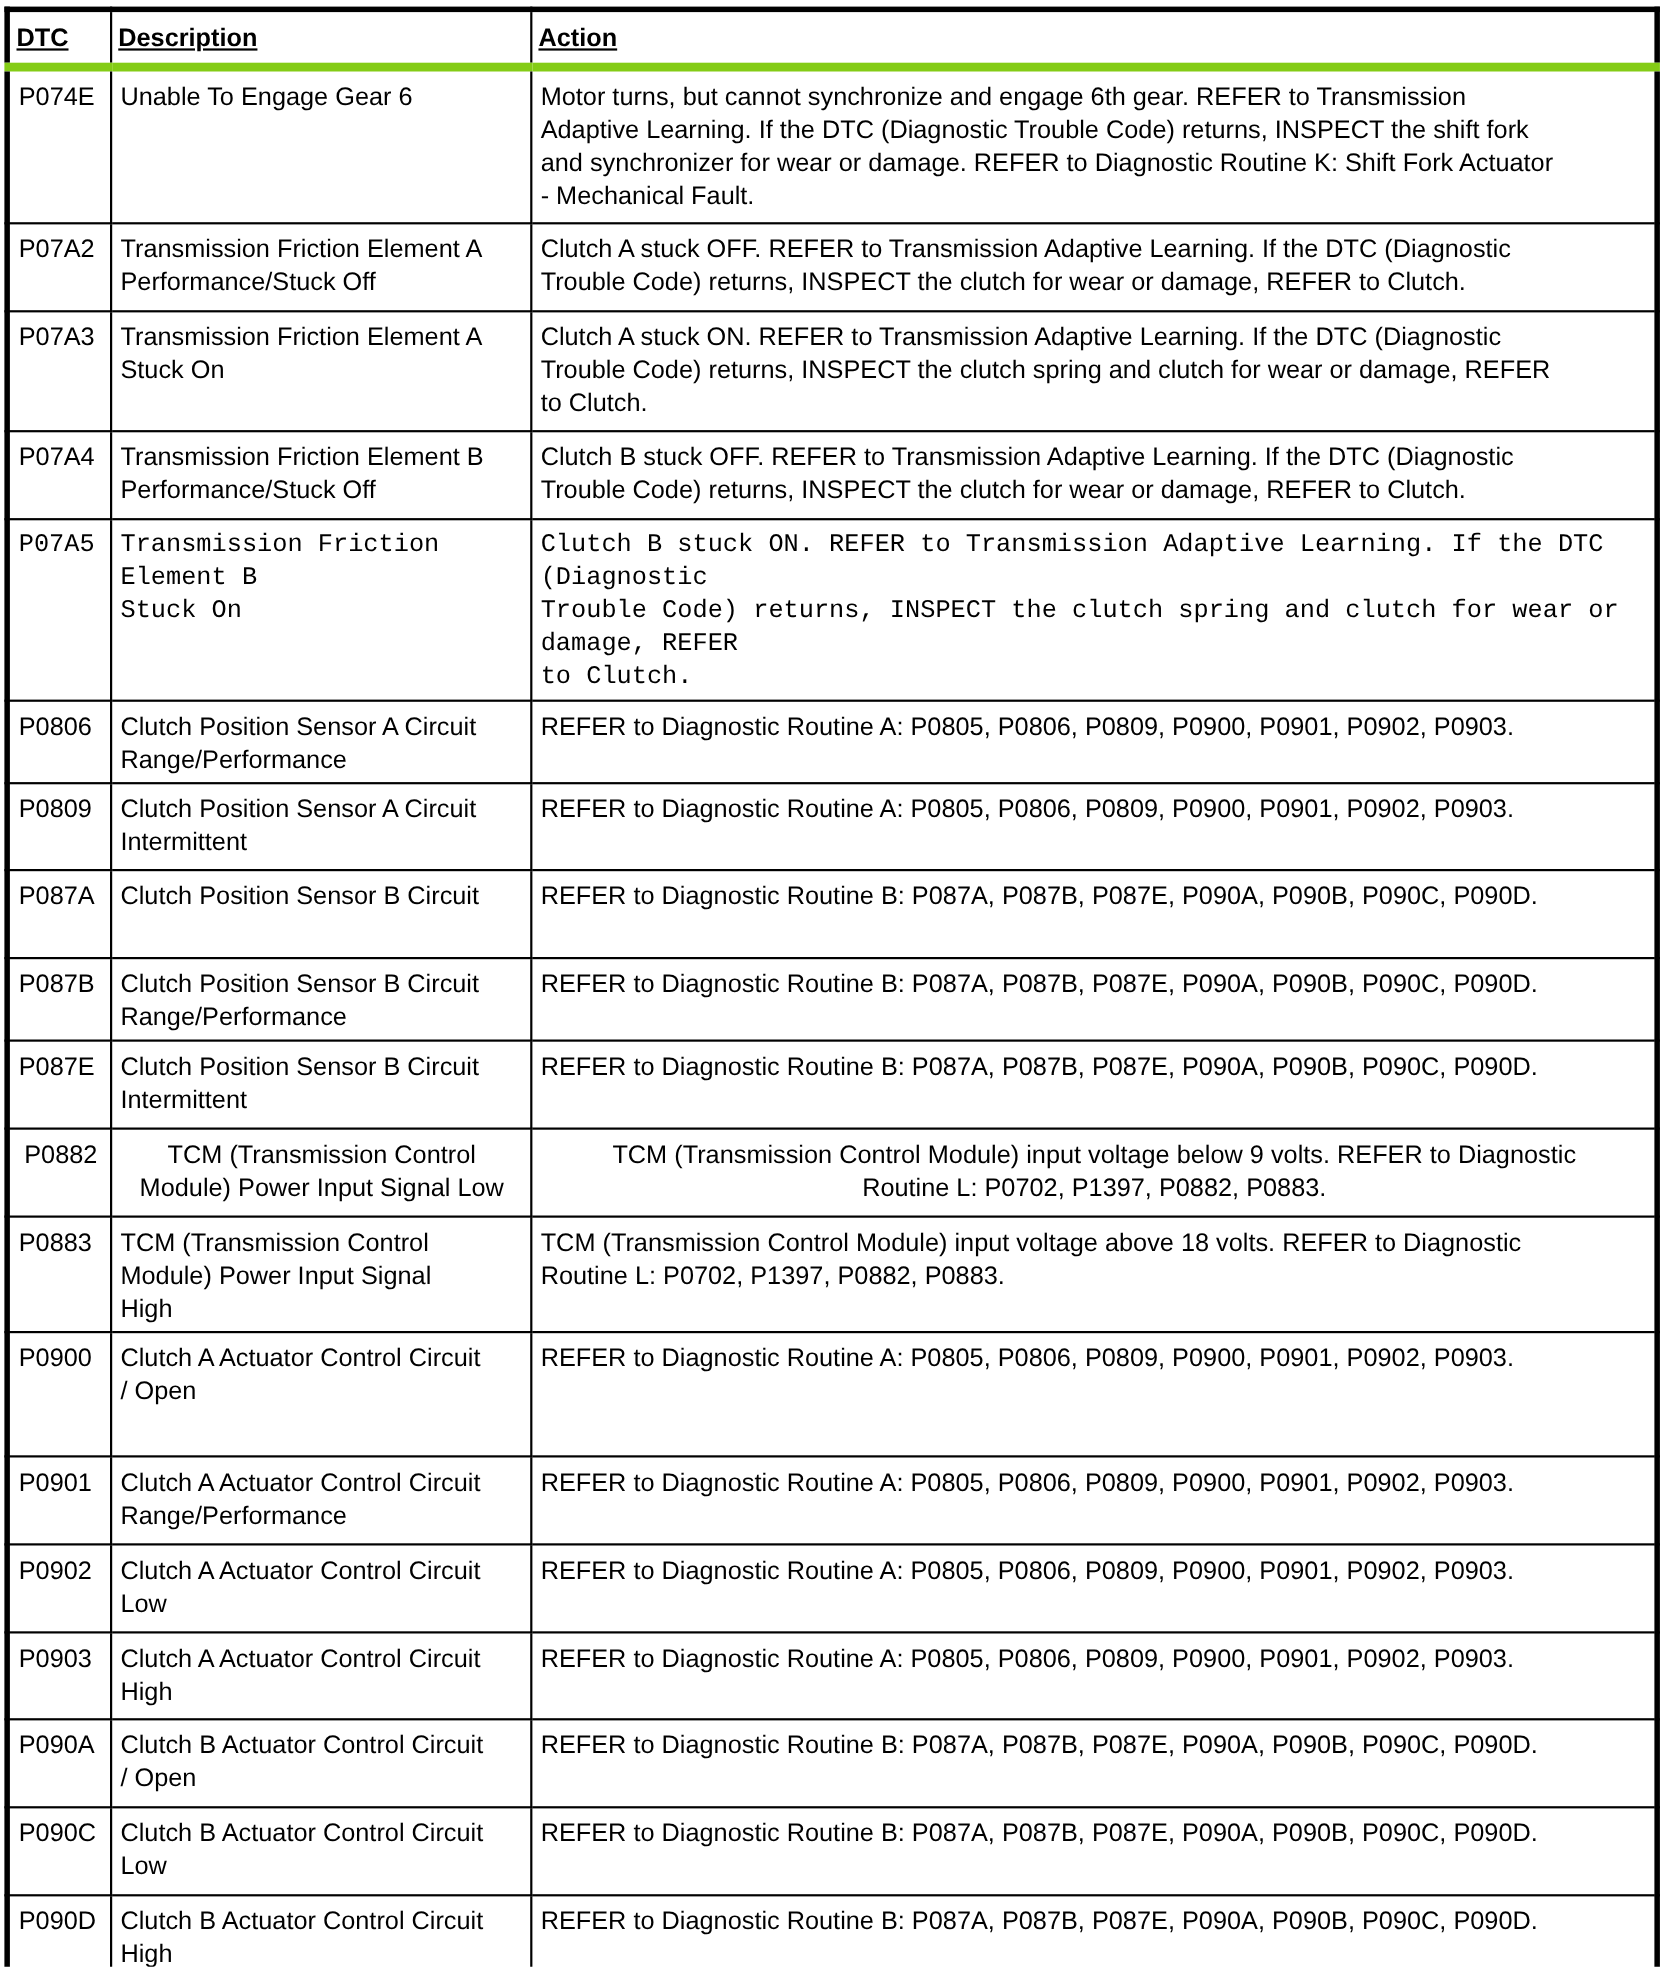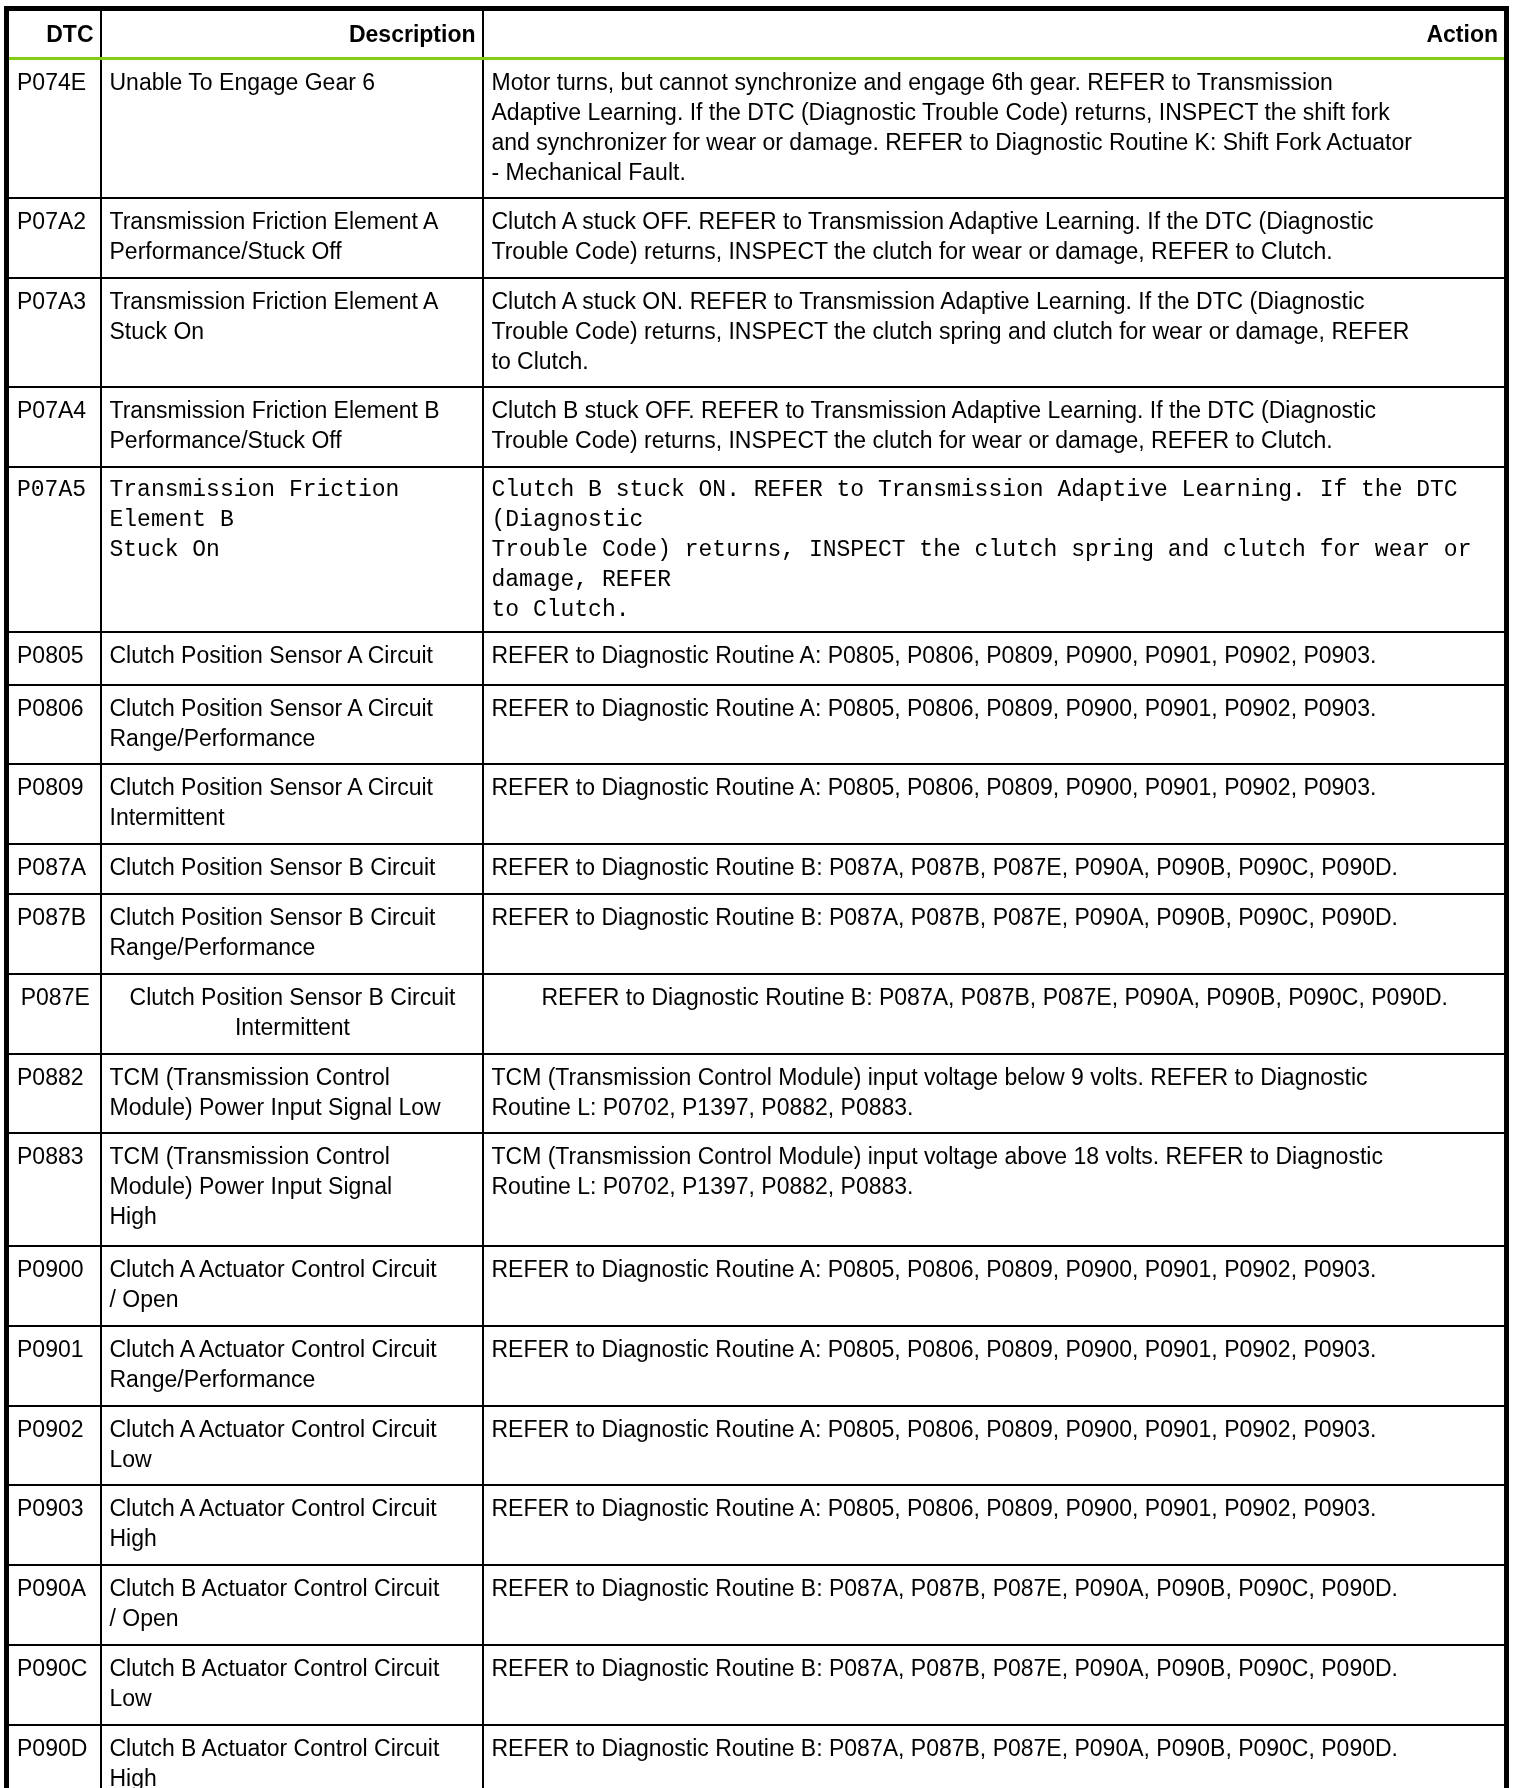--- a/index.html
+++ b/index.html
@@ -17,25 +17,26 @@
   }
   table.dtc th, table.dtc td {
     border: 2px solid #000;
     vertical-align: top;
     padding: 7px 6px 6px 8px;
     white-space: pre-line;
     text-align: left;
   }
   table.dtc th {
     font-weight: bold;
-    text-align: right;
+    text-align: left;
     vertical-align: middle;
     padding: 6px;
     height: 34px;
-    border-bottom: 3px solid #84cc16;
+    border-bottom: 8px solid #84cc16;
+    text-decoration: underline;
   }
   col.c-dtc { width: 94px; }
   col.c-desc { width: 382px; }
   col.c-act { width: auto; }
   td.dtc-code { padding-left: 8px; padding-right: 2px; }
   tbody tr:nth-child(1)  td { height: 124px; }
   tbody tr:nth-child(2)  td { height: 65px; }
   tbody tr:nth-child(3)  td { height: 94px; }
   tbody tr:nth-child(4)  td { height: 65px; margin-top: 48px; }
   tbody tr:nth-child(5)  td { height: 94px; font-family: Liberation Mono, monospace; }
@@ -105,25 +106,20 @@
       </tr>
     <tr>
         <td class="dtc-code">P07A5</td>
         <td>Transmission Friction Element B
 Stuck On</td>
         <td>Clutch B stuck ON. REFER to Transmission Adaptive Learning. If the DTC (Diagnostic
 Trouble Code) returns, INSPECT the clutch spring and clutch for wear or damage, REFER
 to Clutch.</td>
       </tr>
     <tr>
-        <td class="dtc-code">P0805</td>
-        <td>Clutch Position Sensor A Circuit</td>
-        <td>REFER to Diagnostic Routine A: P0805, P0806, P0809, P0900, P0901, P0902, P0903.</td>
-      </tr>
-    <tr>
         <td class="dtc-code">P0806</td>
         <td>Clutch Position Sensor A Circuit
 Range/Performance</td>
         <td>REFER to Diagnostic Routine A: P0805, P0806, P0809, P0900, P0901, P0902, P0903.</td>
       </tr>
     <tr>
         <td class="dtc-code">P0809</td>
         <td>Clutch Position Sensor A Circuit
 Intermittent</td>
         <td>REFER to Diagnostic Routine A: P0805, P0806, P0809, P0900, P0901, P0902, P0903.</td>

